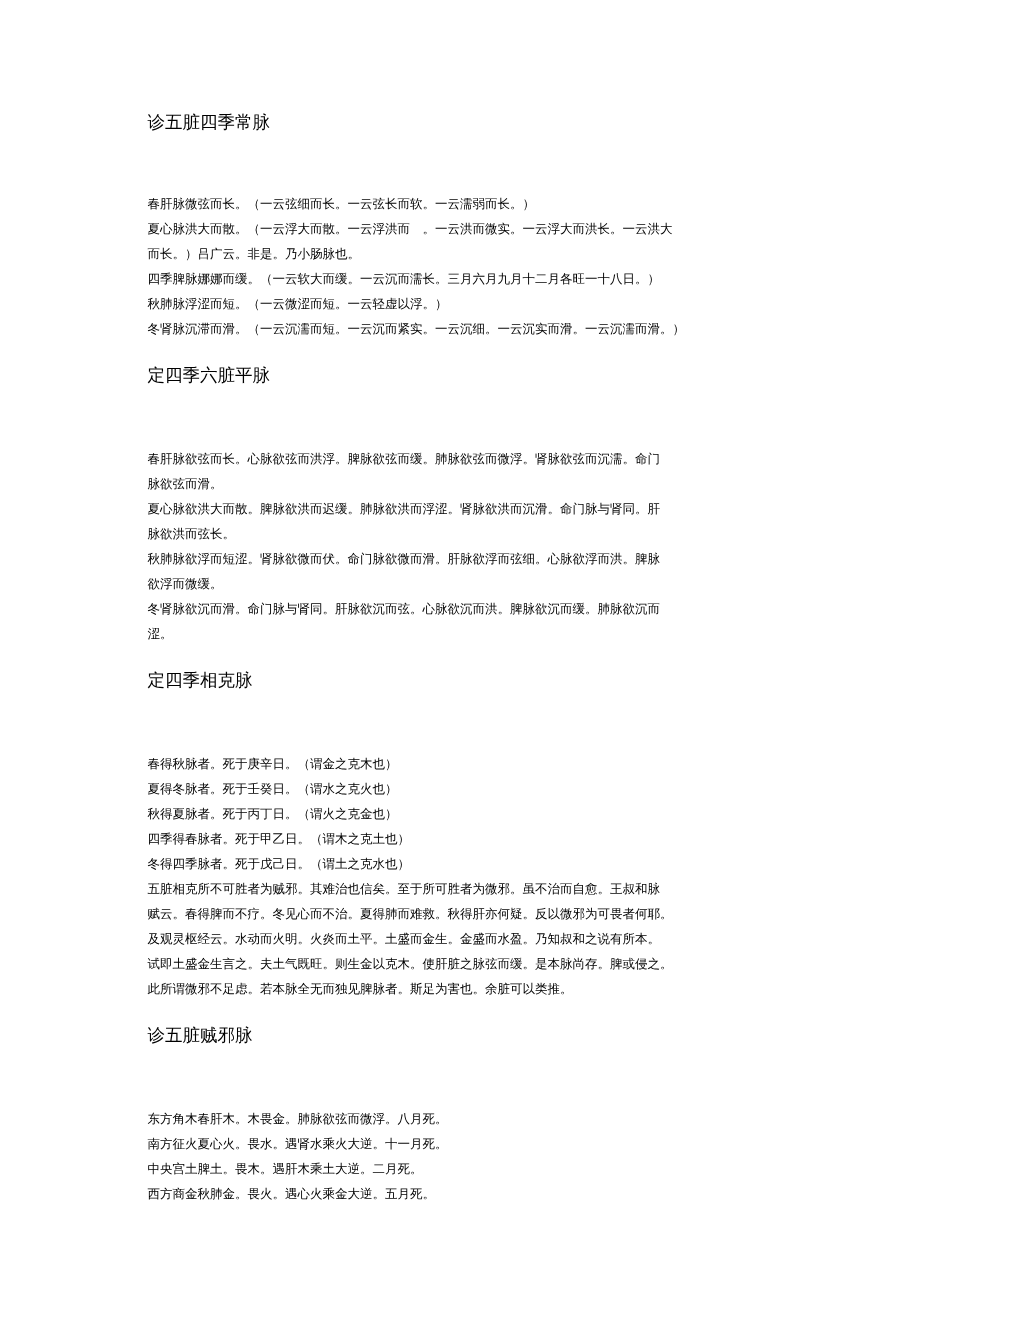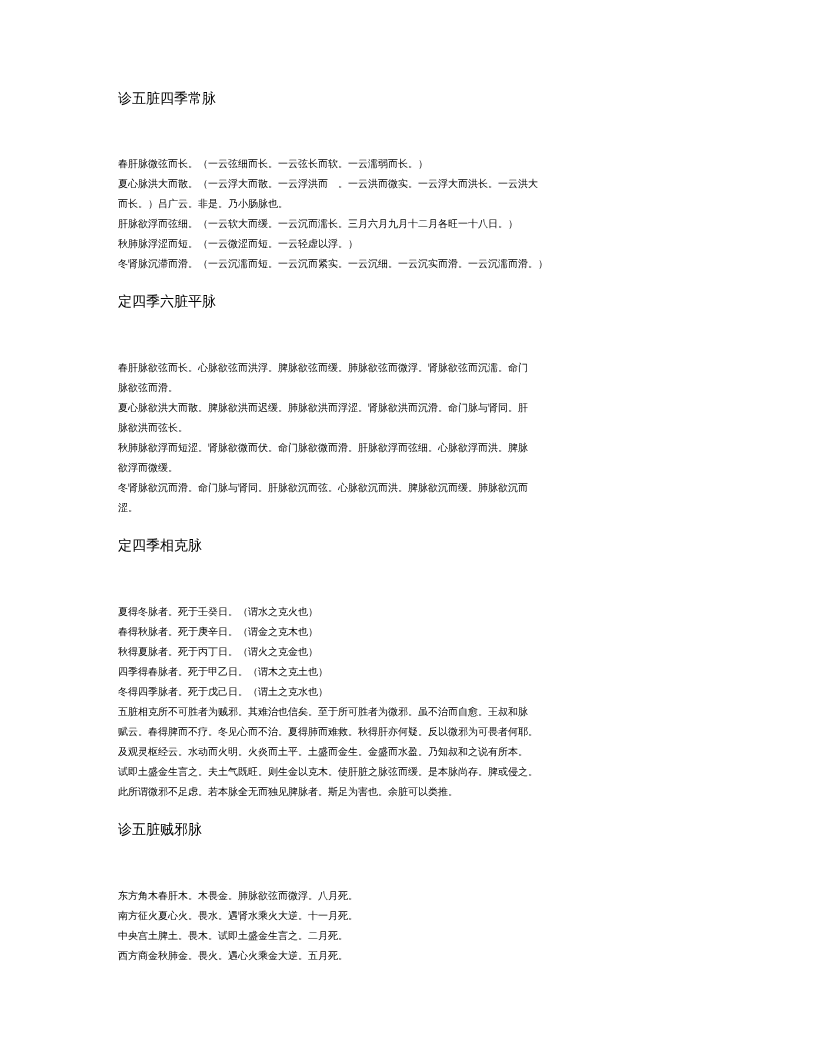--- a/index.html
+++ b/index.html
@@ -44,21 +44,21 @@
 <body style="background: rgb(255, 255, 255); color: rgb(0, 0, 0);">
 
 <div class="page">
 
   <div class="section">
     <h2 class="section-title">诊五脏四季常脉</h2>
     <div class="section-body">
         <div class="line">春肝脉微弦而长。（一云弦细而长。一云弦长而软。一云濡弱而长。）</div>
         <div class="line">夏心脉洪大而散。（一云浮大而散。一云浮洪而　。一云洪而微实。一云浮大而洪长。一云洪大</div>
         <div class="line">而长。）吕广云。非是。乃小肠脉也。</div>
-        <div class="line">肝脉欲浮而弦细。（一云软大而缓。一云沉而濡长。三月六月九月十二月各旺一十八日。）</div>
+        <div class="line">四季脾脉娜娜而缓。（一云软大而缓。一云沉而濡长。三月六月九月十二月各旺一十八日。）</div>
         <div class="line">秋肺脉浮涩而短。（一云微涩而短。一云轻虚以浮。）</div>
         <div class="line">冬肾脉沉滞而滑。（一云沉濡而短。一云沉而紧实。一云沉细。一云沉实而滑。一云沉濡而滑。）</div>
       </div>
   </div>
 
   <div class="section">
     <h2 class="section-title">定四季六脏平脉</h2>
     <div class="section-body">
         <div class="line">春肝脉欲弦而长。心脉欲弦而洪浮。脾脉欲弦而缓。肺脉欲弦而微浮。肾脉欲弦而沉濡。命门</div>
         <div class="line">脉欲弦而滑。</div>
@@ -67,36 +67,36 @@
         <div class="line">秋肺脉欲浮而短涩。肾脉欲微而伏。命门脉欲微而滑。肝脉欲浮而弦细。心脉欲浮而洪。脾脉</div>
         <div class="line">欲浮而微缓。</div>
         <div class="line">冬肾脉欲沉而滑。命门脉与肾同。肝脉欲沉而弦。心脉欲沉而洪。脾脉欲沉而缓。肺脉欲沉而</div>
         <div class="line">涩。</div>
       </div>
   </div>
 
   <div class="section">
     <h2 class="section-title">定四季相克脉</h2>
     <div class="section-body">
+        <div class="line">春得秋脉者。死于庚辛日。（谓金之克木也）</div>
         <div class="line">夏得冬脉者。死于壬癸日。（谓水之克火也）</div>
-        <div class="line">春得秋脉者。死于庚辛日。（谓金之克木也）</div>
         <div class="line">秋得夏脉者。死于丙丁日。（谓火之克金也）</div>
         <div class="line">四季得春脉者。死于甲乙日。（谓木之克土也）</div>
         <div class="line">冬得四季脉者。死于戊己日。（谓土之克水也）</div>
         <div class="line">五脏相克所不可胜者为贼邪。其难治也信矣。至于所可胜者为微邪。虽不治而自愈。王叔和脉</div>
         <div class="line">赋云。春得脾而不疗。冬见心而不治。夏得肺而难救。秋得肝亦何疑。反以微邪为可畏者何耶。</div>
         <div class="line">及观灵枢经云。水动而火明。火炎而土平。土盛而金生。金盛而水盈。乃知叔和之说有所本。</div>
         <div class="line">试即土盛金生言之。夫土气既旺。则生金以克木。使肝脏之脉弦而缓。是本脉尚存。脾或侵之。</div>
         <div class="line">此所谓微邪不足虑。若本脉全无而独见脾脉者。斯足为害也。余脏可以类推。</div>
       </div>
   </div>
 
   <div class="section">
     <h2 class="section-title">诊五脏贼邪脉</h2>
     <div class="section-body">
         <div class="line">东方角木春肝木。木畏金。肺脉欲弦而微浮。八月死。</div>
         <div class="line">南方征火夏心火。畏水。遇肾水乘火大逆。十一月死。</div>
-        <div class="line">中央宫土脾土。畏木。试即土盛金生言之。二月死。</div>
+        <div class="line">中央宫土脾土。畏木。遇肝木乘土大逆。二月死。</div>
         <div class="line">西方商金秋肺金。畏火。遇心火乘金大逆。五月死。</div>
       </div>
   </div>
 
 </div>
 
 </body></html>

